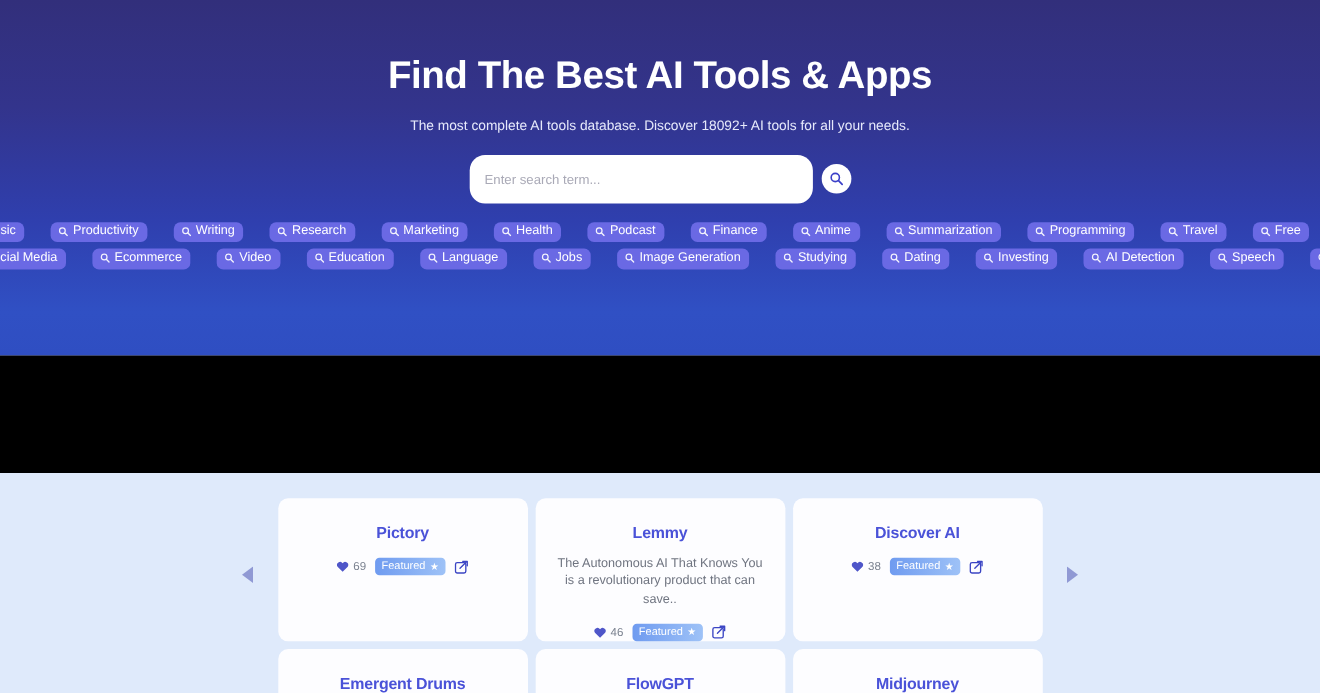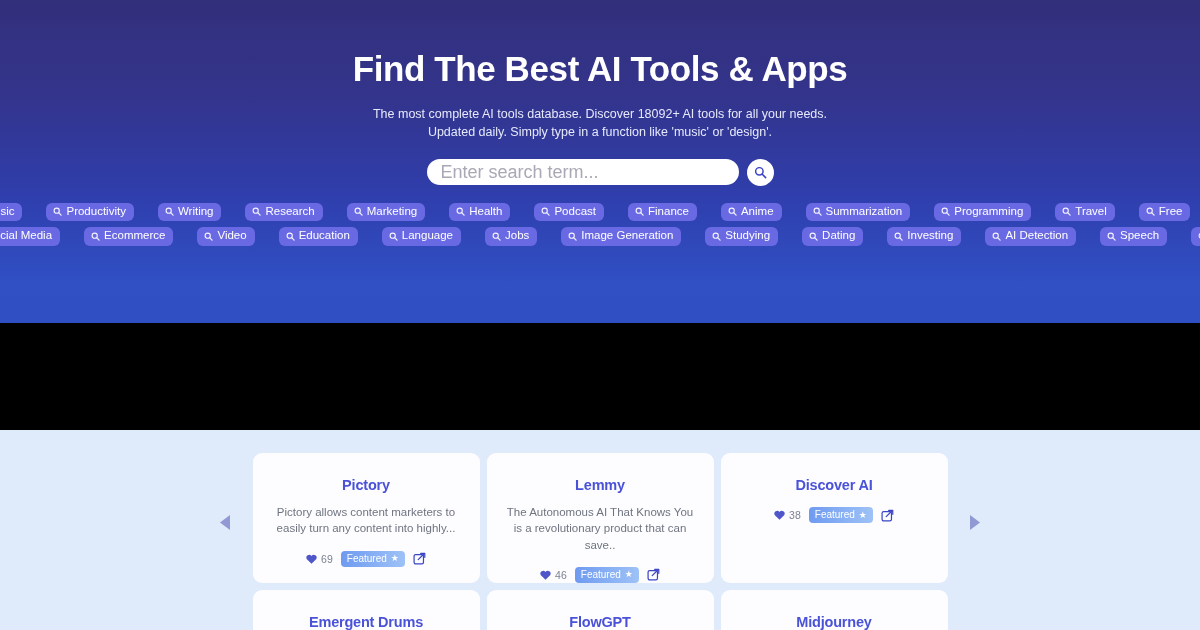--- a/index.html
+++ b/index.html
@@ -35,27 +35,27 @@
 
   .search-row {
     display: flex;
     justify-content: center;
     align-items: center;
     gap: 8px;
     margin-top: 18px;
   }
   .search-input {
     width: 312px;
-    height: 26px;
+    height: 44px;
     border-radius: 14px;
     border: none;
     outline: none;
     background: #ffffff;
     padding: 0 14px;
-    font-size: 18px;
+    font-size: 12px;
     font-family: "Liberation Sans", sans-serif;
     color: #333;
   }
   .search-input::placeholder { color: #a9a9b6; }
   .search-btn {
     width: 27px; height: 27px;
     border-radius: 50%;
     background: #ffffff;
     border: none;
     display: flex; align-items: center; justify-content: center;
@@ -212,21 +212,20 @@
   .featured .star { font-size: 9px; }
   .ext svg { display: block; }
 </style>
 </head>
 <body>
 
 <div class="hero">
   <h1 class="hero-title">Find The Best AI Tools &amp; Apps</h1>
   <div class="hero-sub">
     <div>The most complete AI tools database. Discover 18092+ AI tools for all your needs.</div>
-    <div>Updated daily. Simply type in a function like 'music' or 'design'.</div>
   </div>
 
   <div class="search-row">
     <input class="search-input" type="text" placeholder="Enter search term..." style="">
     <button class="search-btn">
       <span>
         <svg width="13" height="13" viewBox="0 0 16 16">
           <circle cx="6.6" cy="6.6" r="4.6" fill="none" stroke="#3b40c8" stroke-width="1.8"></circle>
           <line x1="10.2" y1="10.2" x2="14.3" y2="14.3" stroke="#3b40c8" stroke-width="1.9" stroke-linecap="round"></line>
         </svg>
@@ -504,21 +503,20 @@
     <span>
       <svg width="11" height="15" viewBox="0 0 11 15">
         <polygon points="10,0 10,15 0,7.5" fill="#9099d4"></polygon>
       </svg>
     </span>
   </div>
 
   <div class="card-grid">
       <div class="card">
         <div class="card-title">Pictory</div>
-        <div class="card-desc">Pictory allows content marketers to easily turn any content into highly...</div>
         <div class="card-meta">
           <div class="likes">
             <span>
               <svg width="11" height="10" viewBox="0 0 20 18">
                 <path d="M10 17.5 1.6 9.3A5 5 0 0 1 10 3.6 5 5 0 0 1 18.4 9.3Z" fill="#4f56c9"></path>
               </svg>
             </span>
             <span class="like-count">69</span>
           </div>
           <span class="featured">

